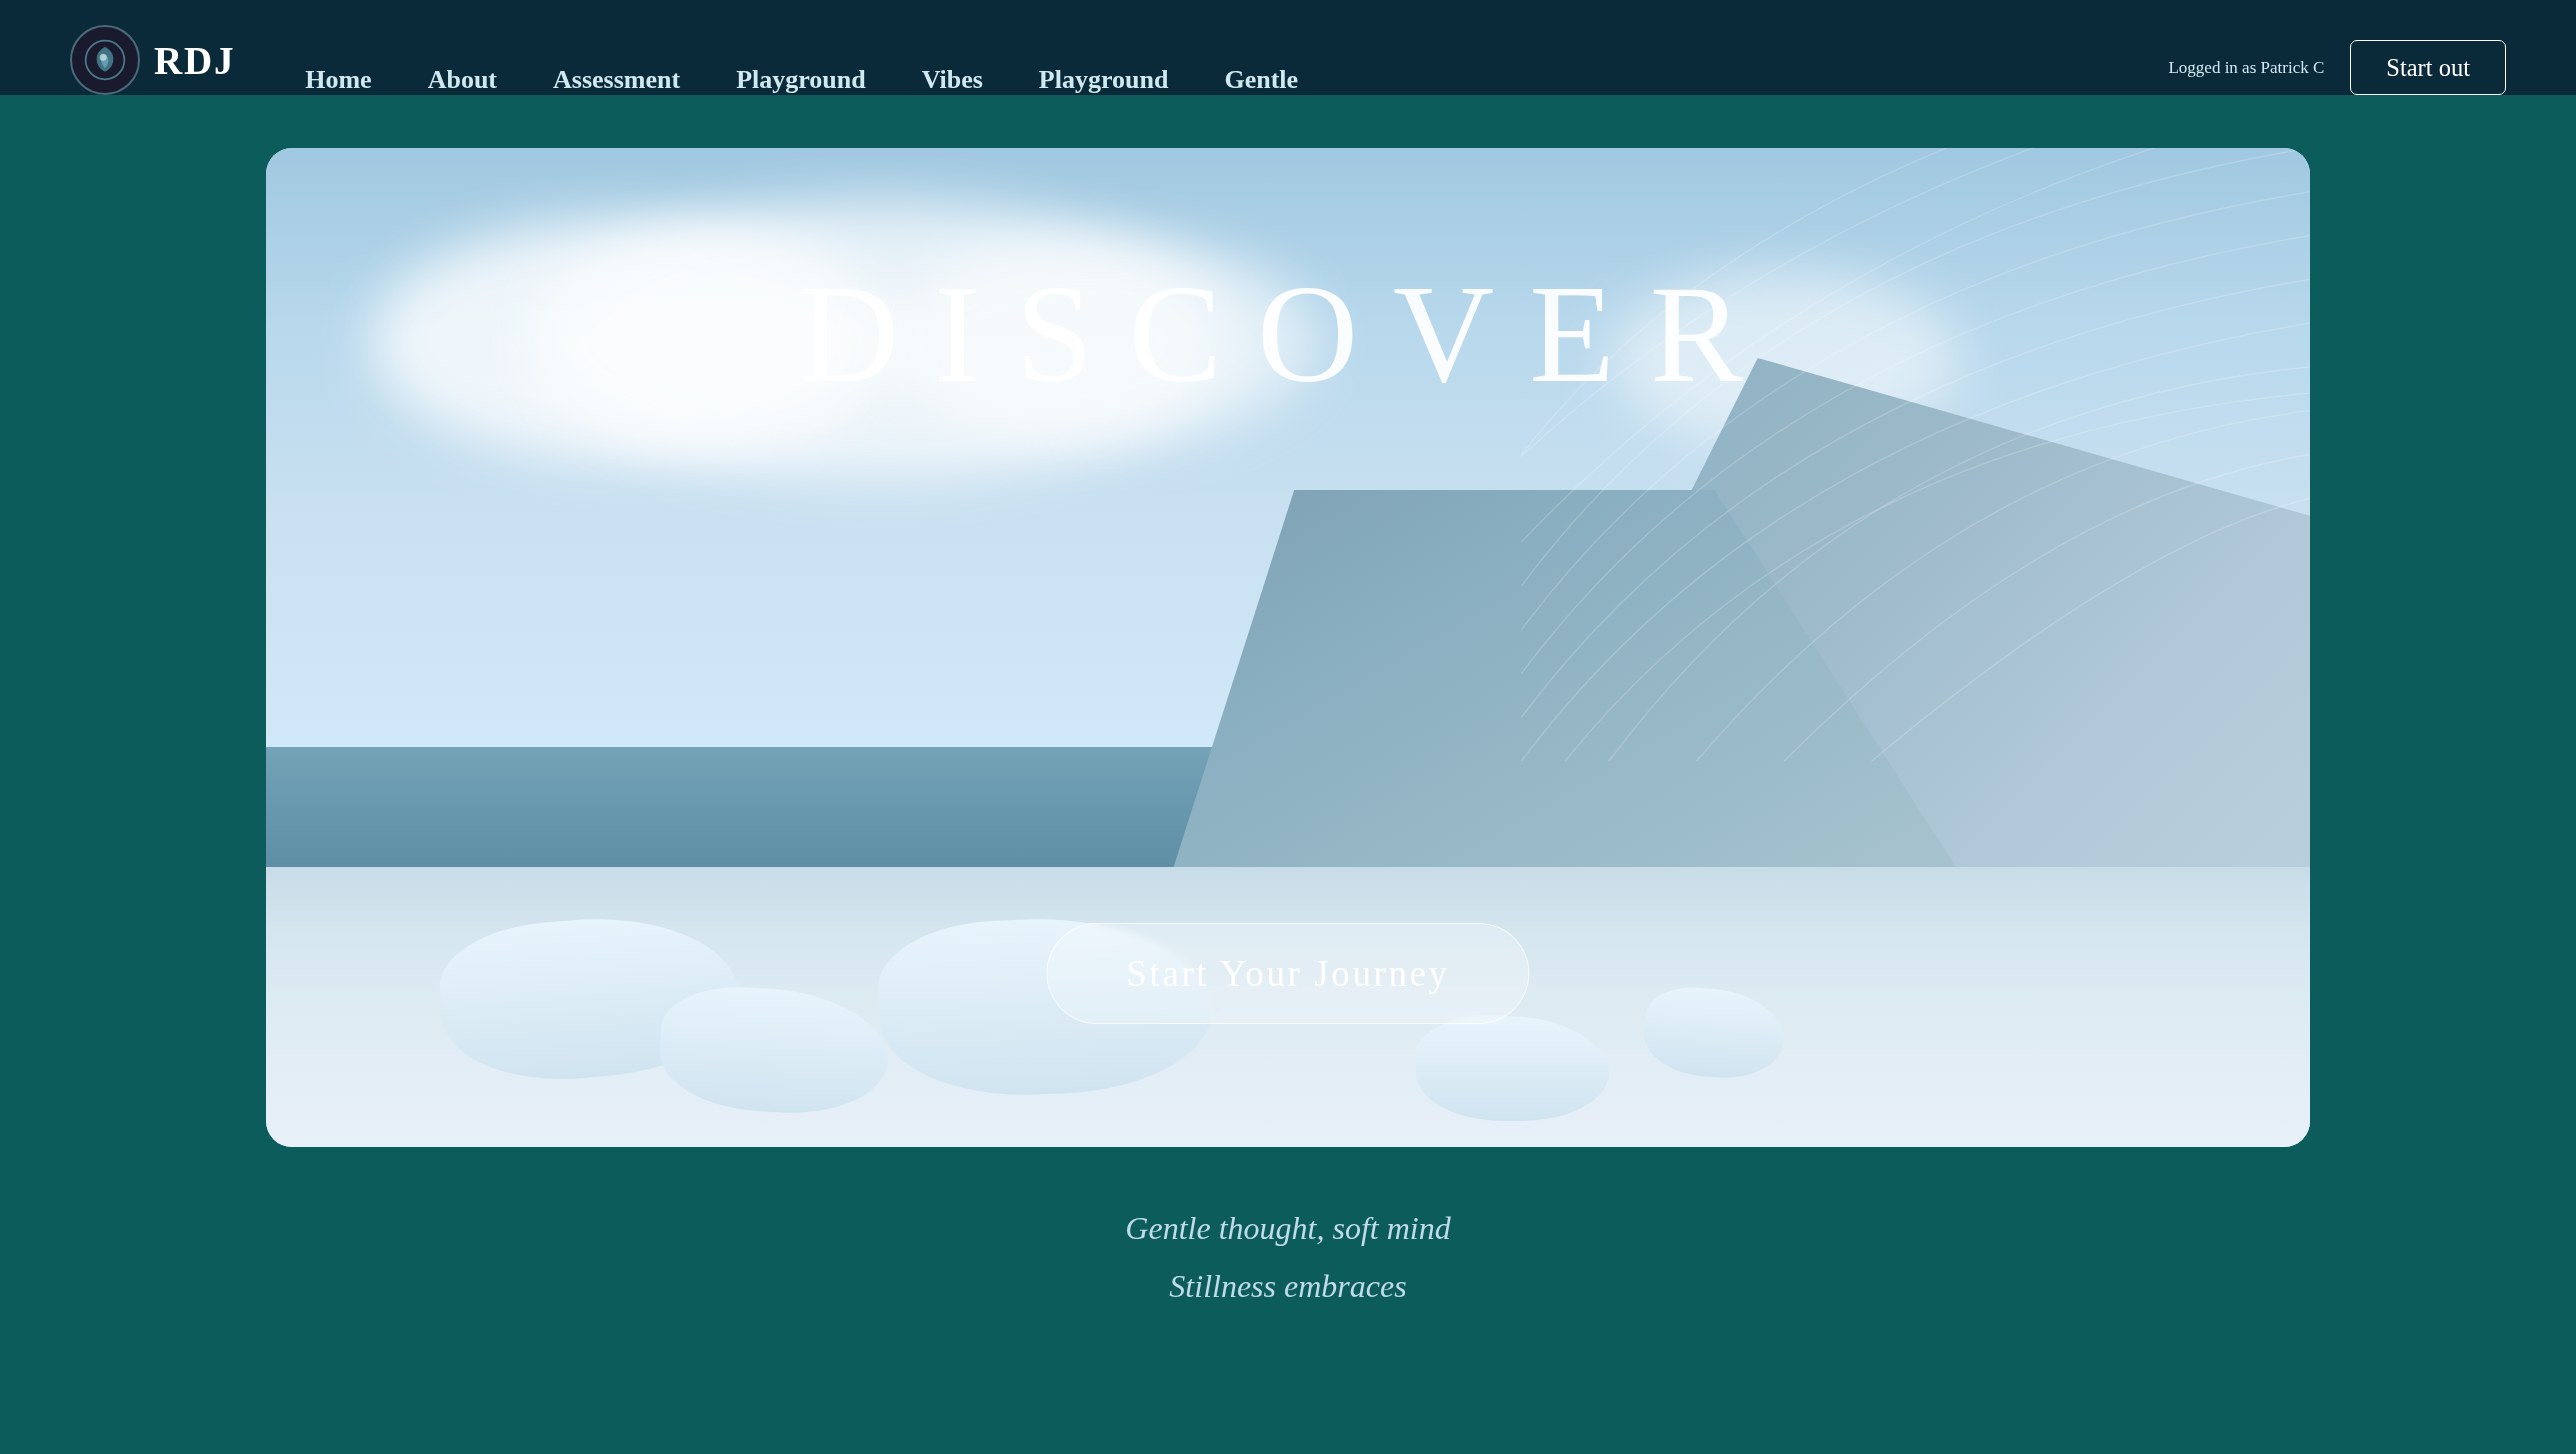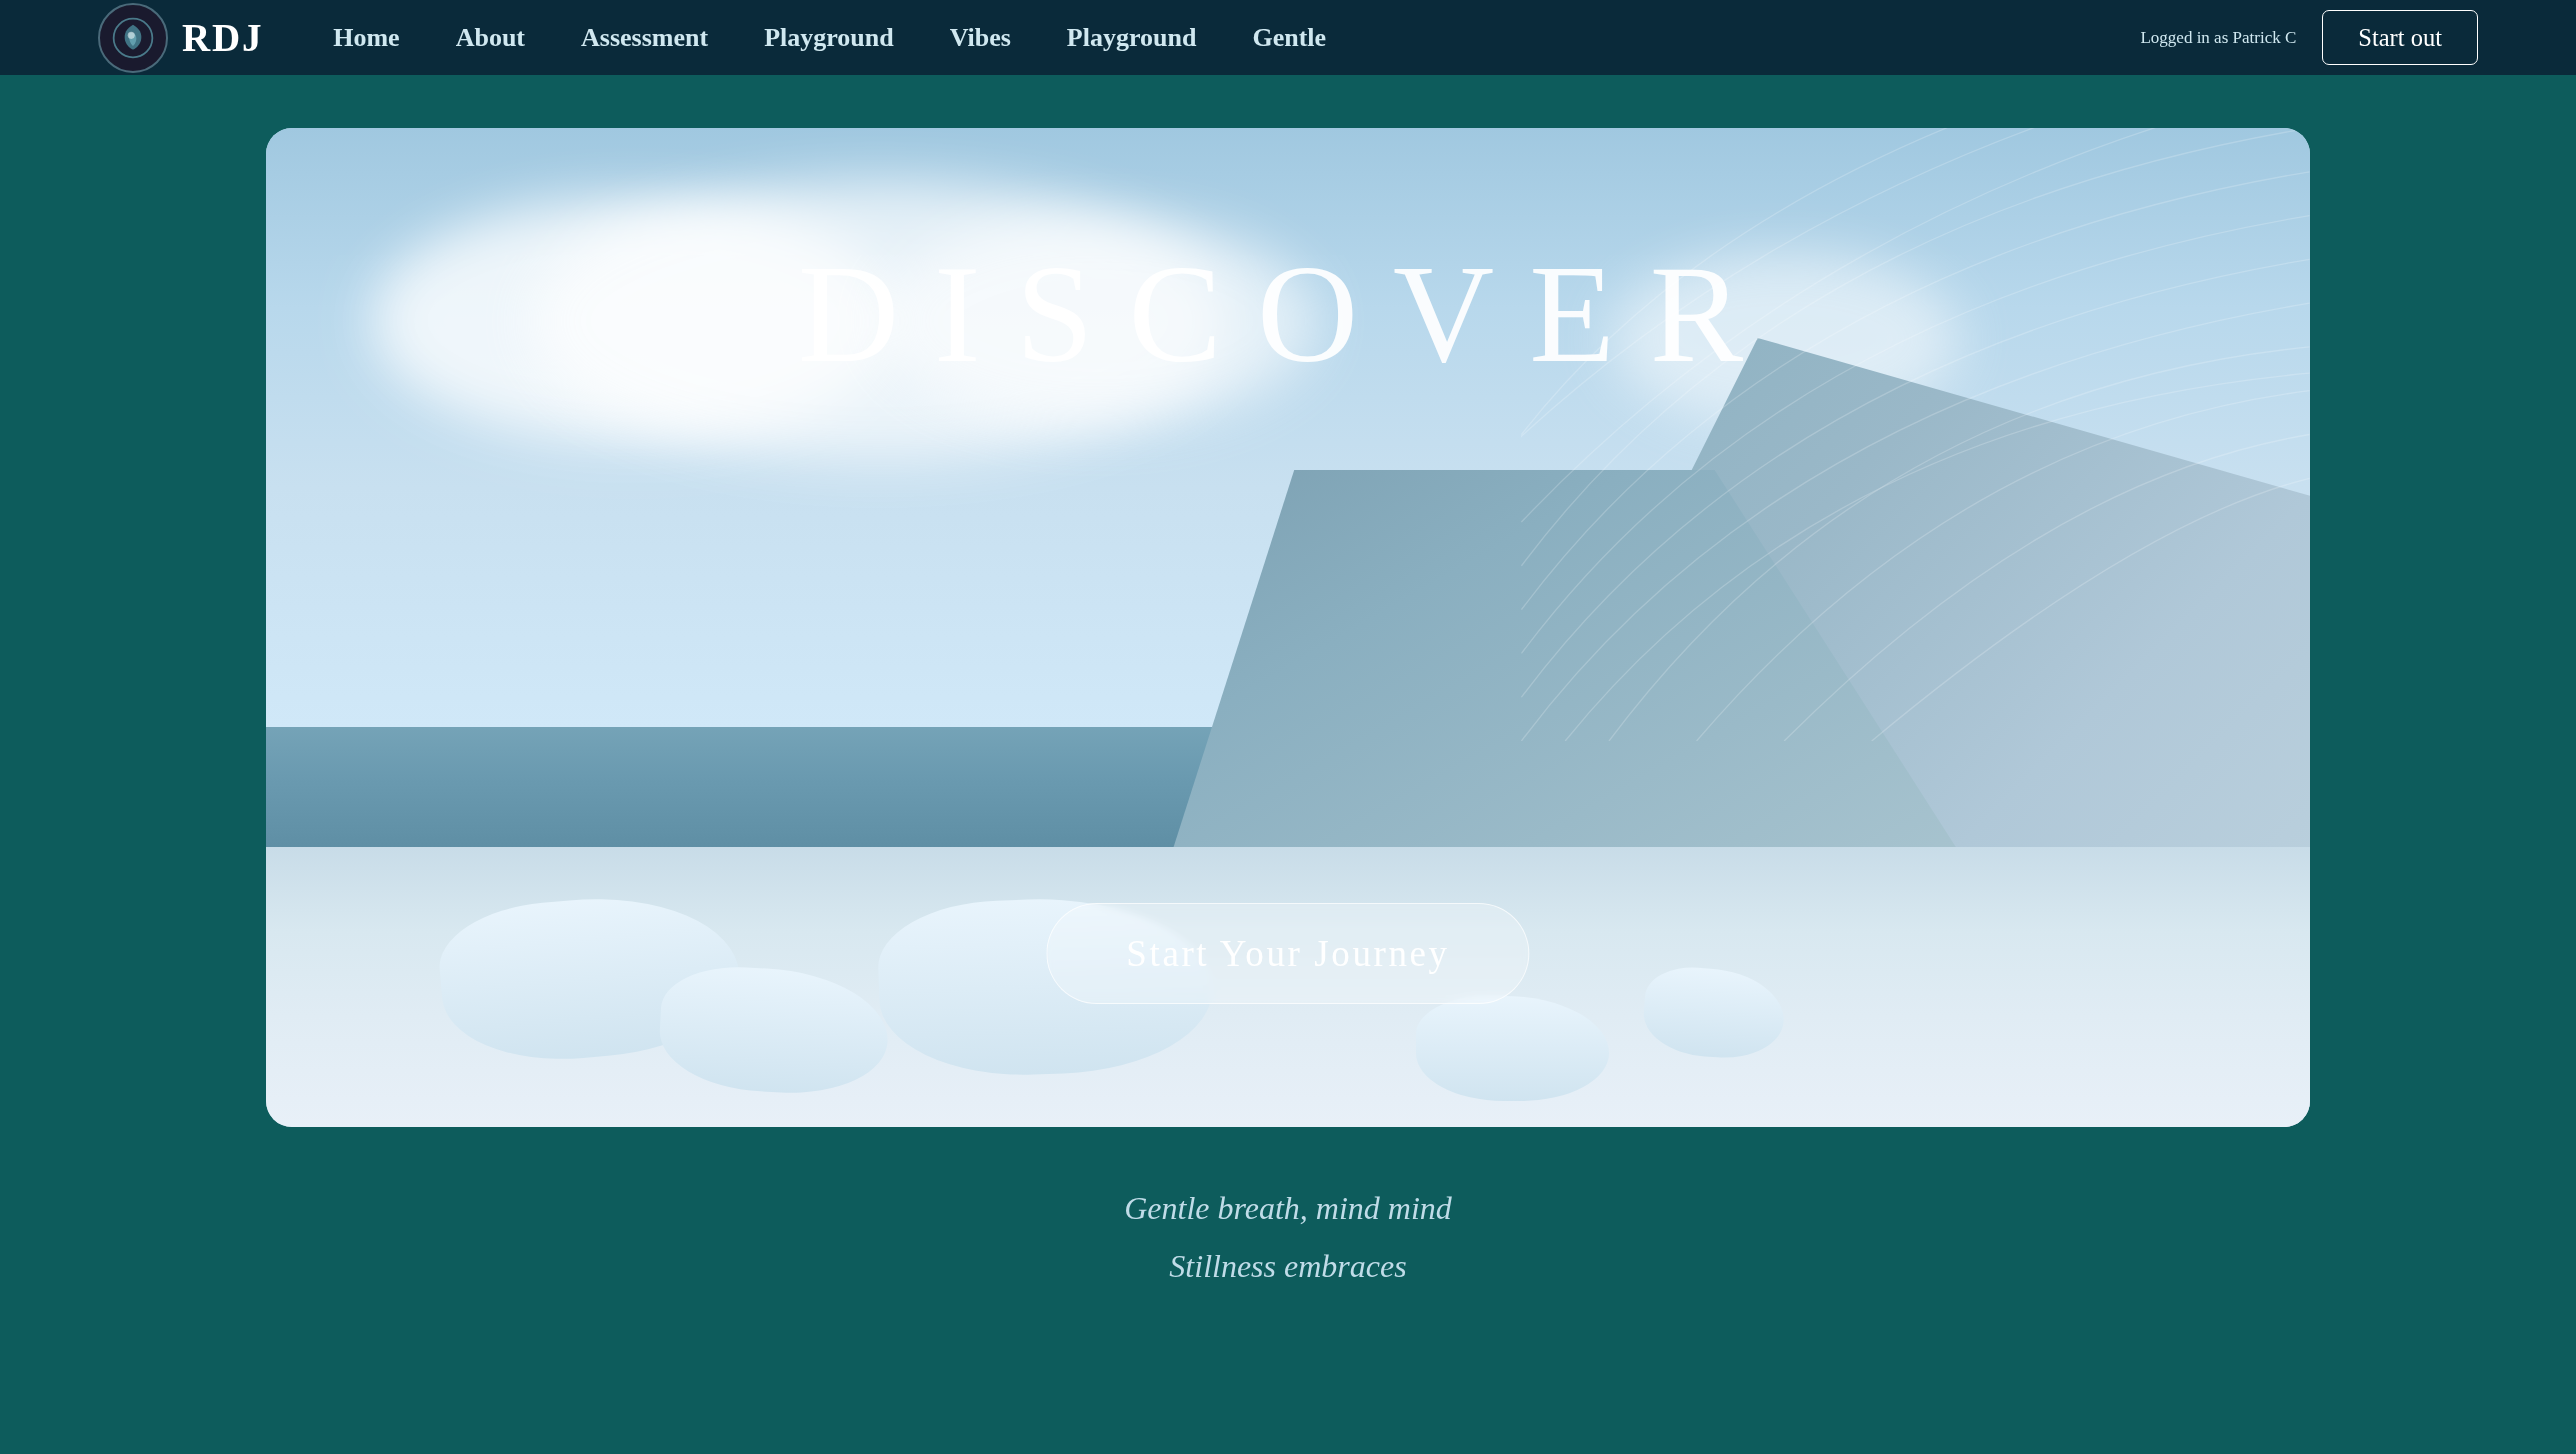--- a/index.html
+++ b/index.html
@@ -8,25 +8,25 @@
       width: 2576px;
       height: 1454px;
       background-color: #0d5c5c;
       font-family: Georgia, 'Times New Roman', serif;
       overflow: hidden;
     }
 
     
     nav {
       width: 100%;
-      height: 75px;
+      height: 95px;
       background-color: #0a2a3a;
       display: flex;
-      align-items: center;
-      padding: 0 98px;
+      align-items: flex-end;
+      padding: 0 70px;
       position: relative;
       z-index: 10;
     }
 
     .logo-area {
       display: flex;
       align-items: center;
       gap: 14px;
       margin-right: 70px;
     }
@@ -404,18 +404,18 @@
       </g>
     </svg>
 
     <h1 class="discover-text">DISCOVER</h1>
 
     <button class="cta-button">Start Your Journey</button>
 
   </div>
 
   <div class="poem-section">
-    <p class="poem-line">Gentle breath, mind mind</p>
+    <p class="poem-line">Gentle thought, soft mind</p>
     <p class="poem-line">Stillness embraces</p>
   </div>
 
 </div>
 
 
 </body></html>

